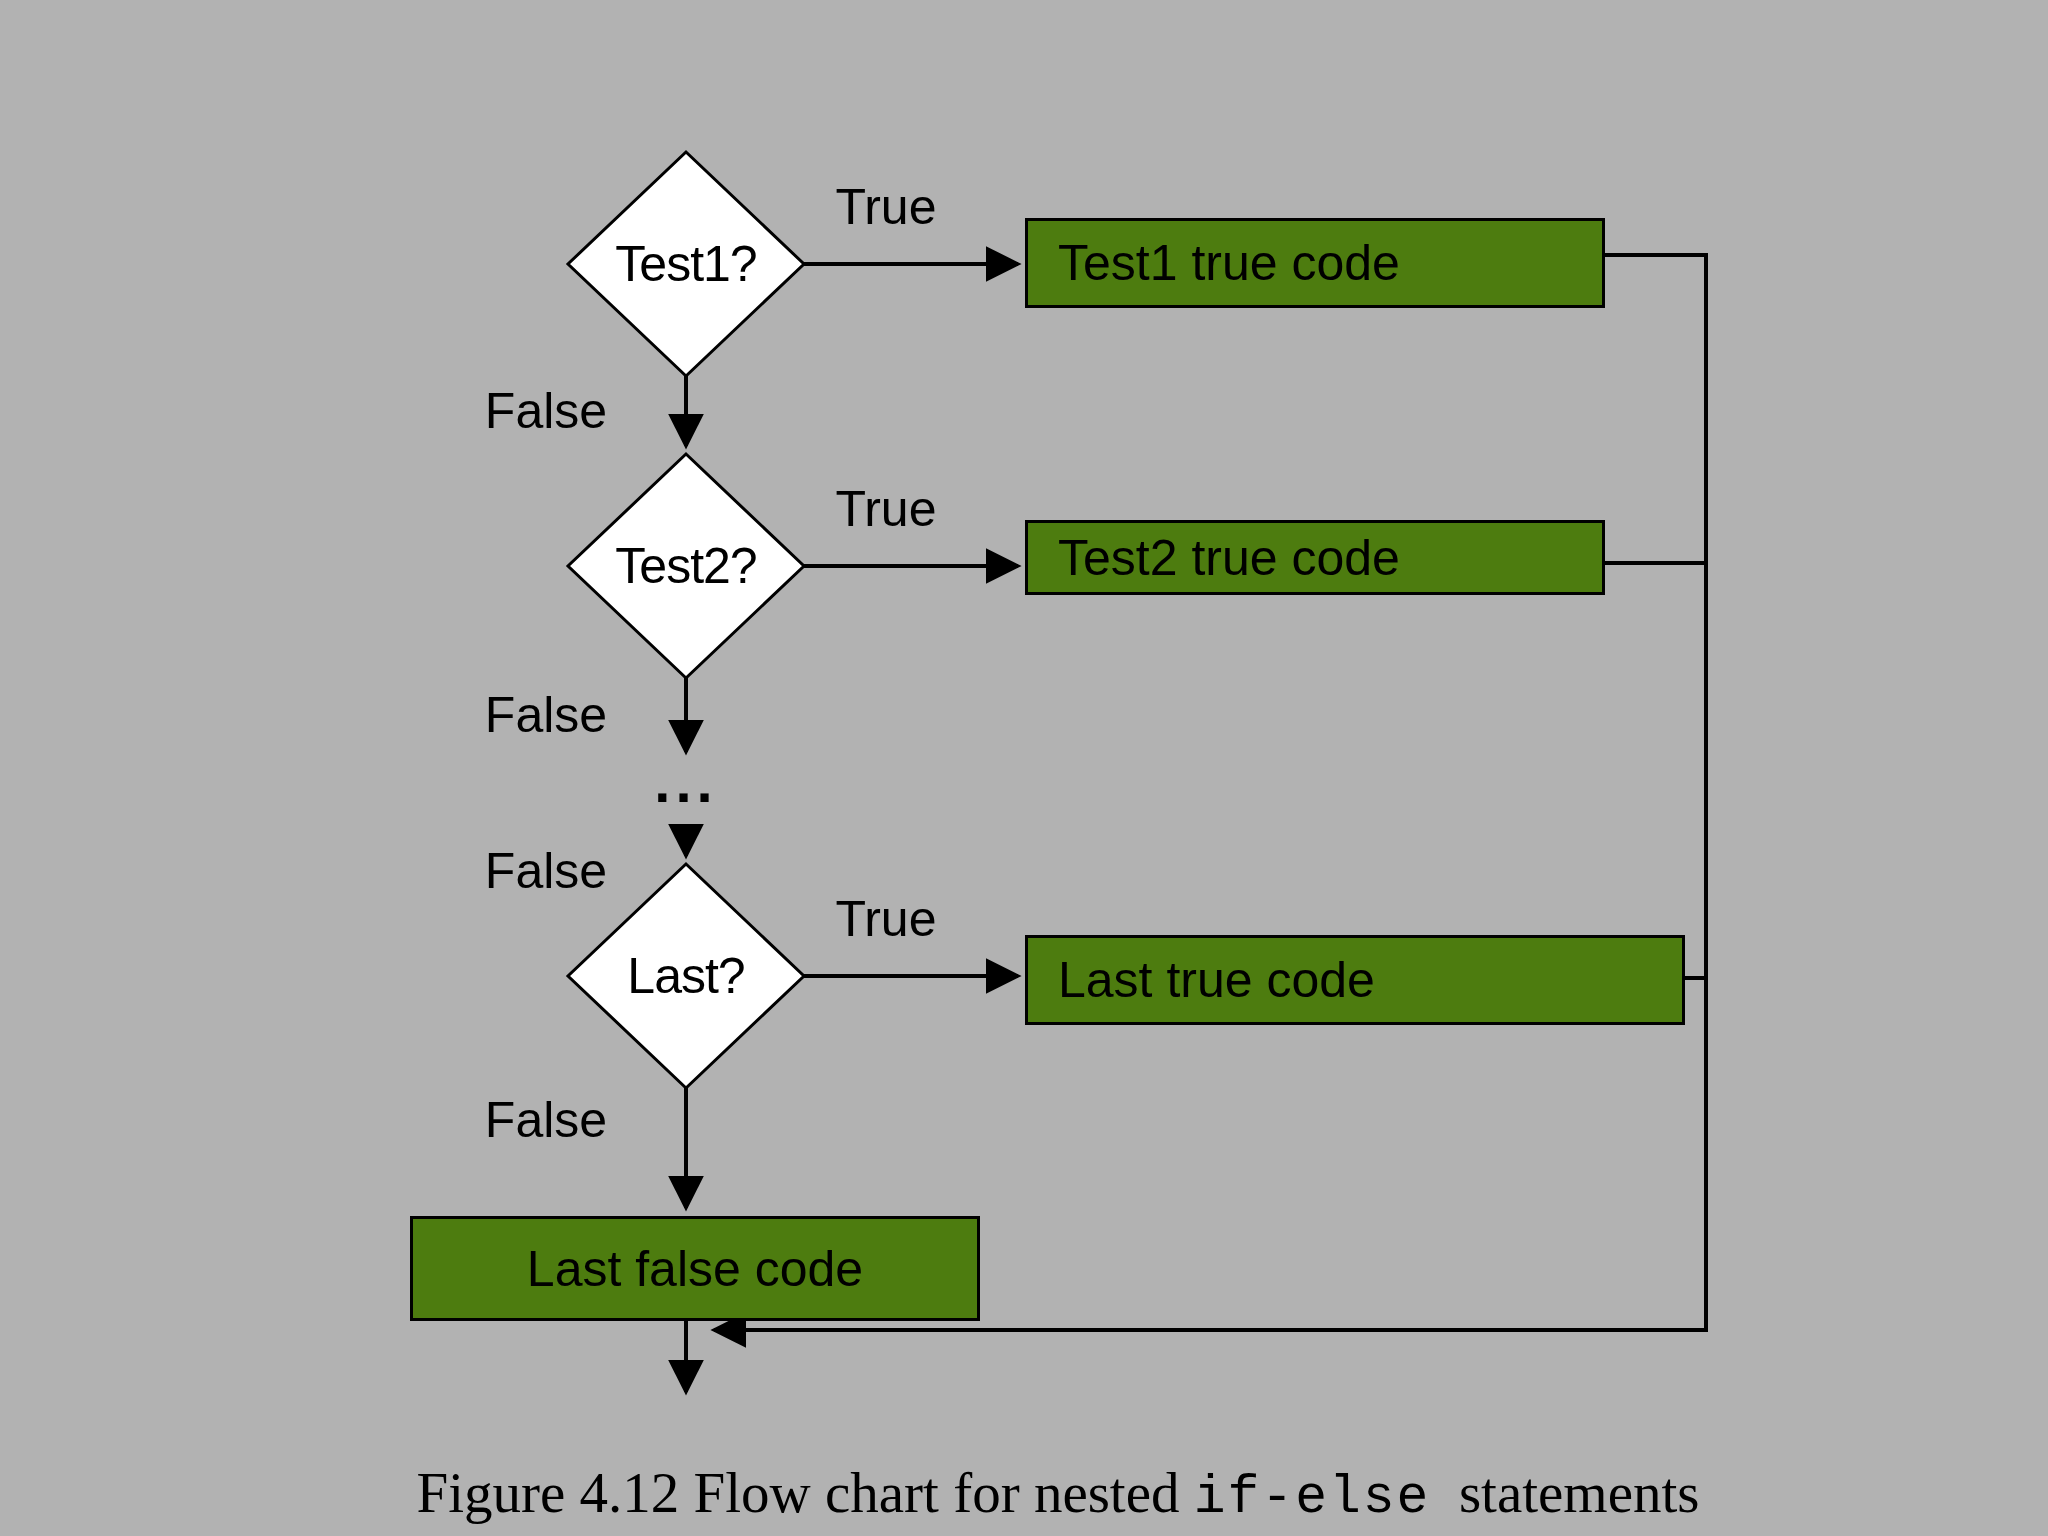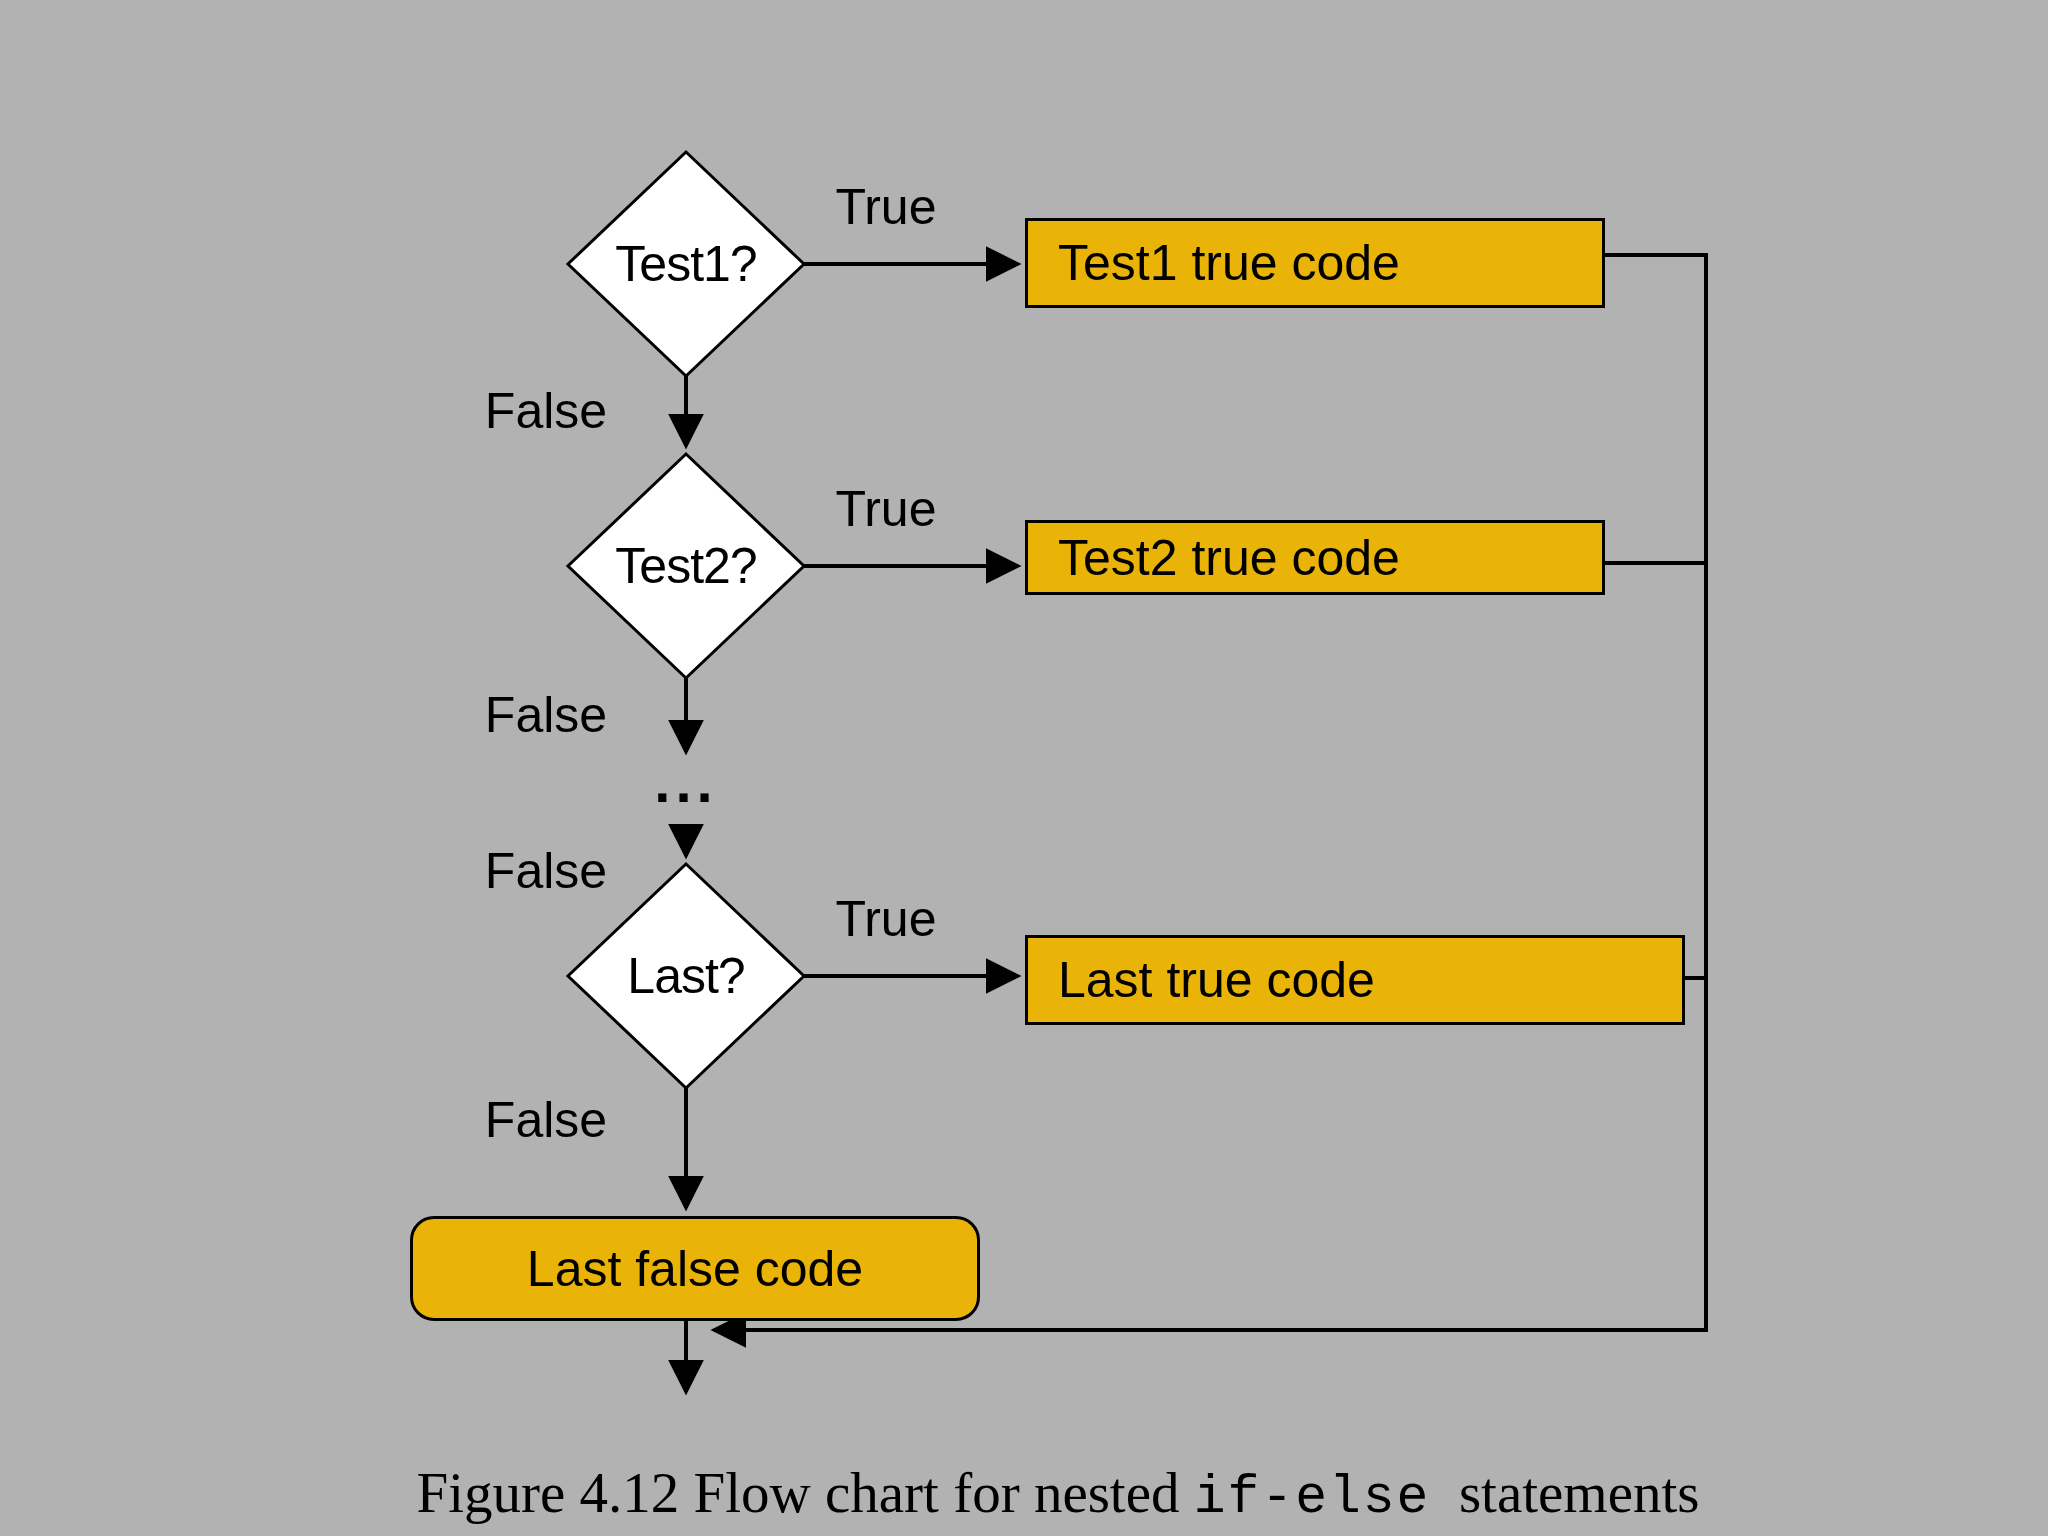--- a/index.html
+++ b/index.html
@@ -35,30 +35,30 @@
     display: flex;
     align-items: center;
     justify-content: center;
     color: #000;
     font-size: 50px;
     letter-spacing: -1px;
   }
   .action-box {
     position: absolute;
     box-sizing: border-box;
-    background: #eab308;
+    background: #4d7c0f;
     border: 3px solid #000;
     display: flex;
     align-items: center;
     color: #000;
     font-size: 50px;
     white-space: nowrap;
   }
   .action-box.left-text { padding-left: 30px; justify-content: flex-start; }
-  .action-box.center-text { justify-content: center; border-radius: 24px; }
+  .action-box.center-text { justify-content: center; }
   .ellipsis {
     position: absolute;
     left: 586px;
     top: 752px;
     width: 200px;
     height: 60px;
     line-height: 60px;
     text-align: center;
     font-size: 58px;
     font-weight: bold;

